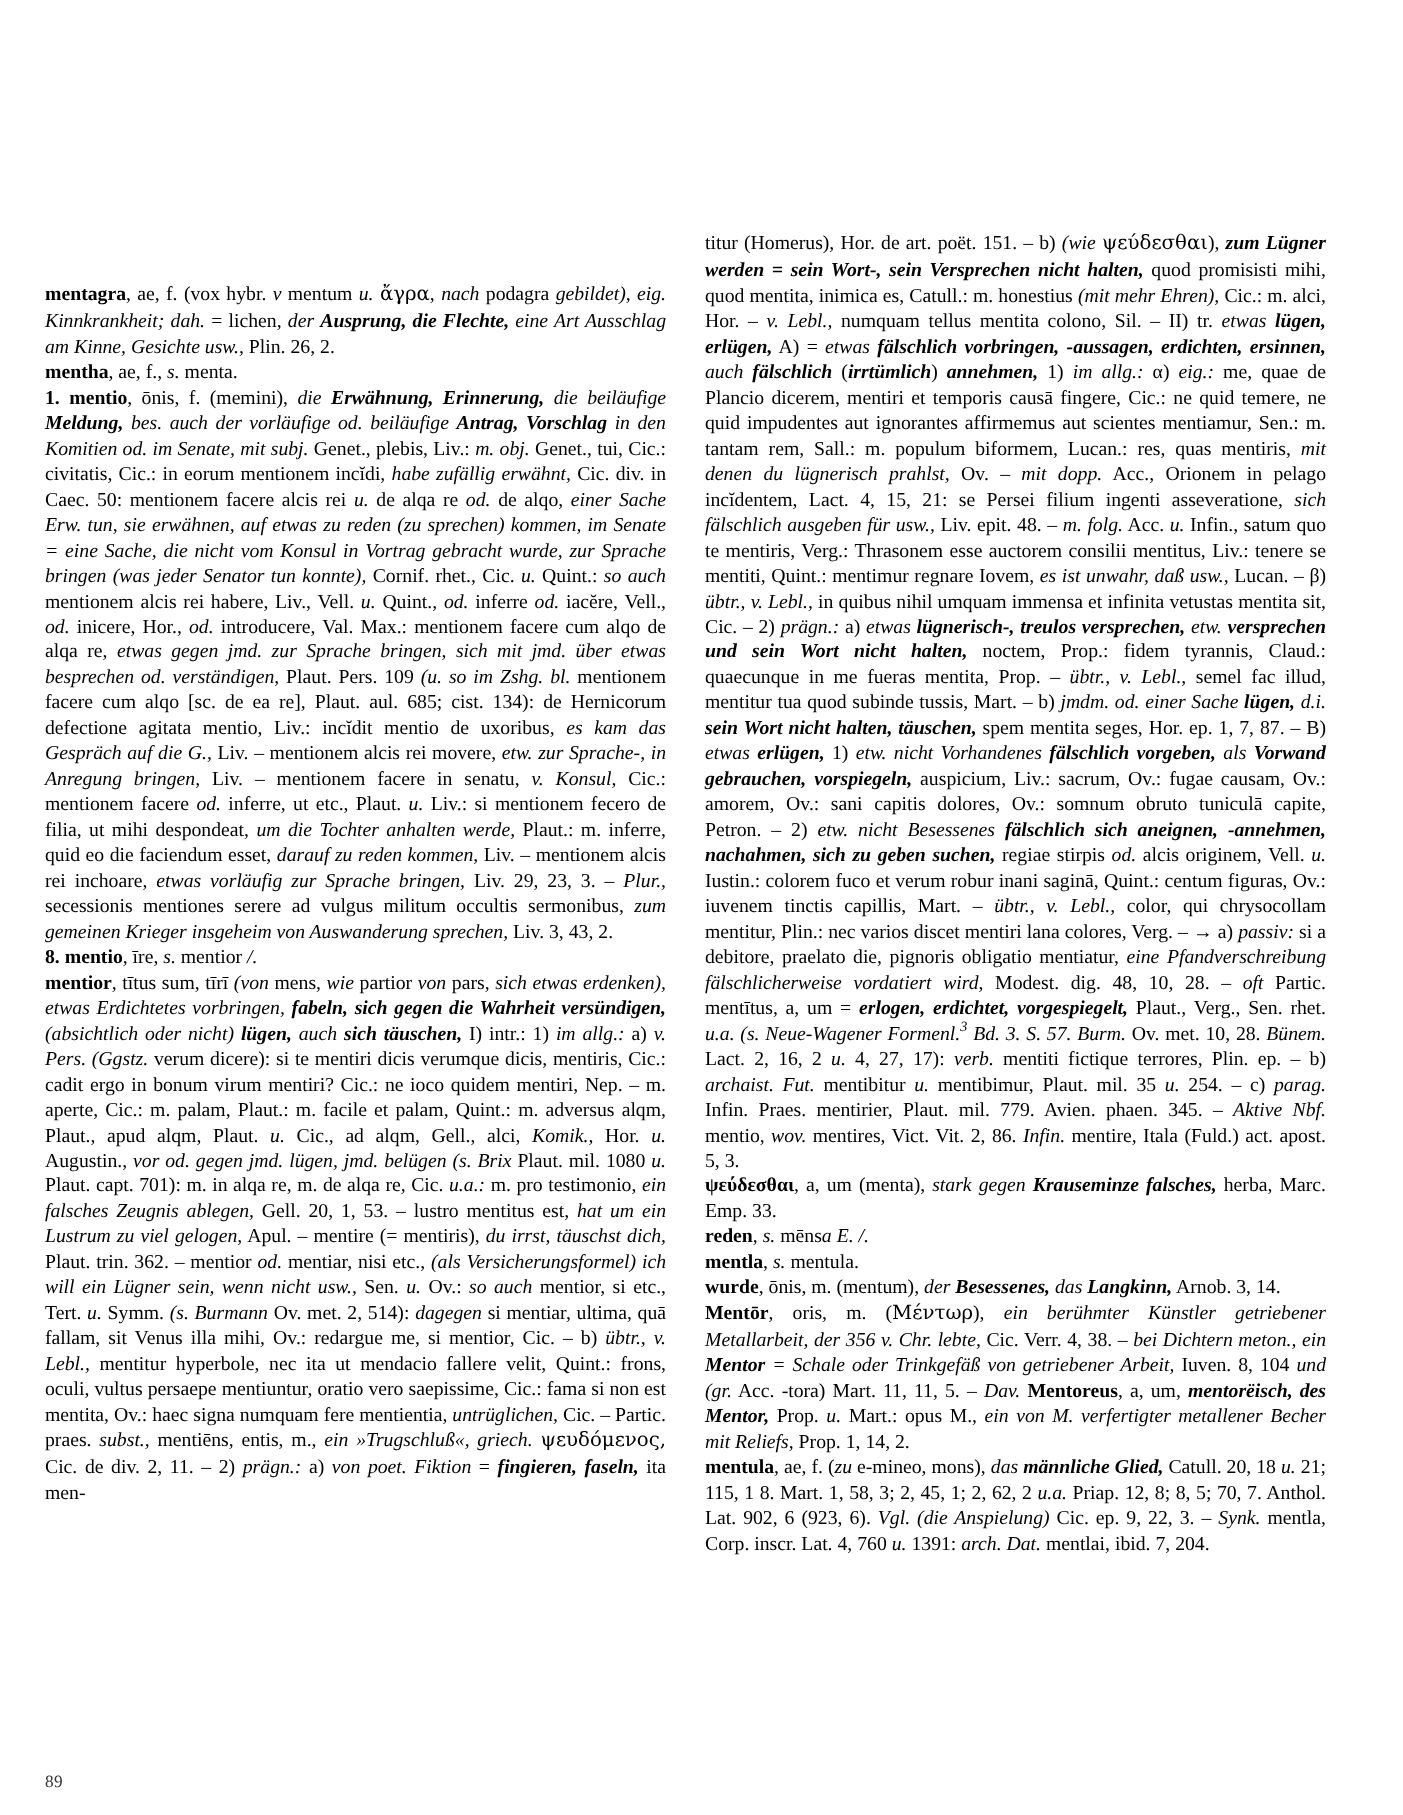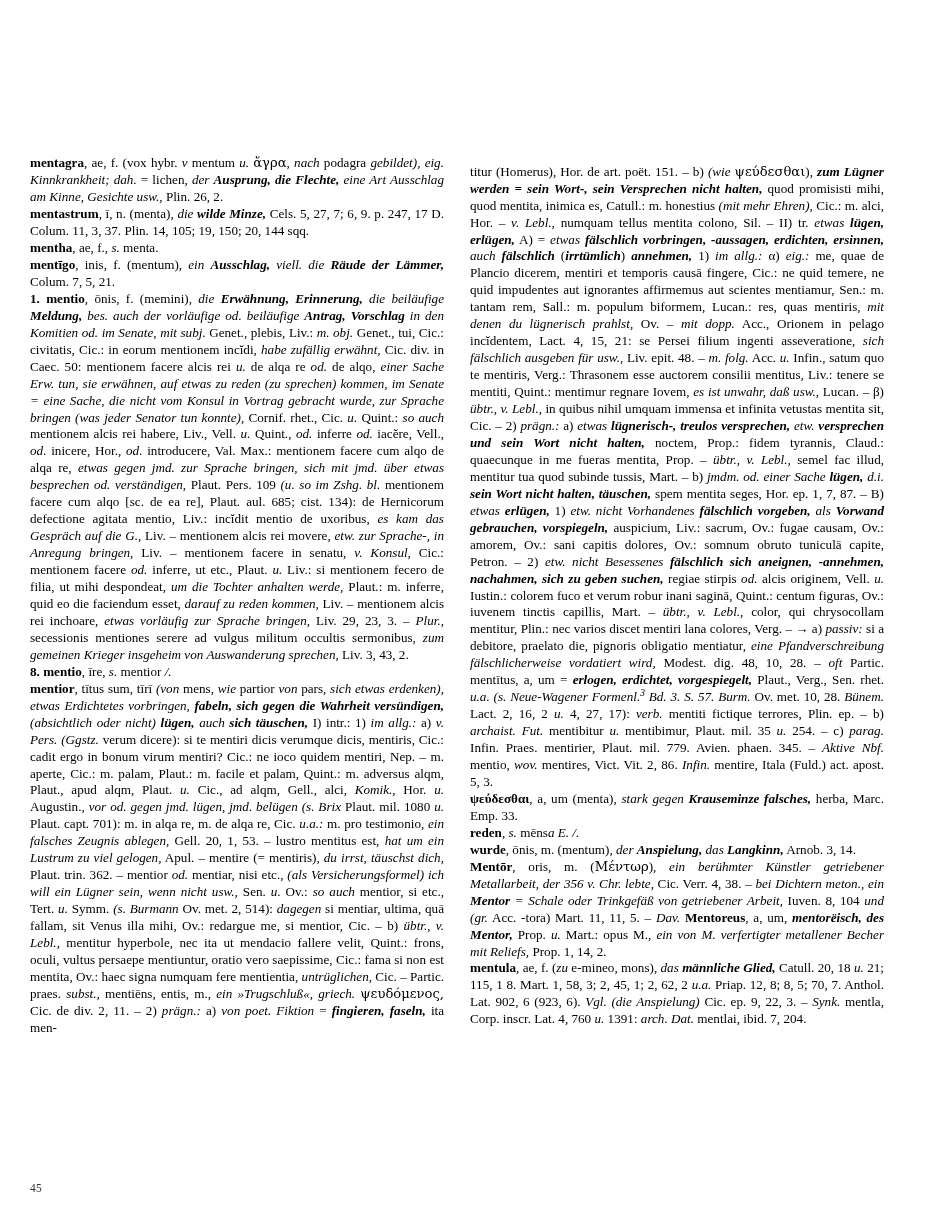--- a/index.html
+++ b/index.html
@@ -63,30 +63,29 @@
     letter-spacing: 0.2px;
   }
 </style>
 </head>
 <body>
 
 <div id="page">
   <div id="columns">
     <div class="col" id="col-left">
         <p class="entry"><span class="hw">mentagra</span>, ae, f. (vox hybr. <span class="it">v</span> mentum <span class="it">u.</span> <span class="gr">ἄγρα</span>, <span class="it">nach</span> podagra <span class="it">gebildet), eig. Kinnkrankheit; dah.</span> = lichen, <span class="it">der</span> <span class="bi">Ausprung, die Flechte,</span> <span class="it">eine Art Ausschlag am Kinne, Gesichte usw.,</span> Plin. 26, 2.</p>
-        <p class="entry"><span class="hw">mentastrum</span>, ī, n. (menta), <span class="it">die</span> <span class="bi">wilde Minze,</span> Cels. 5, 27, 7; 6, 9. p. 247, 17 D. Colum. 11, 3, 37. Plin. 14, 105; 19, 150; 20, 144 sqq.</p>
         <p class="entry"><span class="hw">mentha</span>, ae, f., <span class="it">s.</span> menta.</p>
-        <p class="entry"><span class="hw">mentīgo</span>, inis, f. (mentum), <span class="it">ein</span> <span class="bi">Ausschlag,</span> <span class="it">viell. die</span> <span class="bi">Räude der Lämmer,</span> Colum. 7, 5, 21.</p>
         <p class="entry"><span class="hw">1. mentio</span>, ōnis, f. (memini), <span class="it">die</span> <span class="bi">Erwähnung, Erinnerung,</span> <span class="it">die beiläufige</span> <span class="bi">Meldung,</span> <span class="it">bes. auch der vorläufige od. beiläufige</span> <span class="bi">Antrag, Vorschlag</span> <span class="it">in den Komitien od. im Senate, mit subj.</span> Genet., plebis, Liv.: <span class="it">m. obj.</span> Genet., tui, Cic.: civitatis, Cic.: in eorum mentionem incĭdi, <span class="it">habe zufällig erwähnt,</span> Cic. div. in Caec. 50: mentionem facere alcis rei <span class="it">u.</span> de alqa re <span class="it">od.</span> de alqo, <span class="it">einer Sache Erw. tun, sie erwähnen, auf etwas zu reden (zu sprechen) kommen, im Senate = eine Sache, die nicht vom Konsul in Vortrag gebracht wurde, zur Sprache bringen (was jeder Senator tun konnte),</span> Cornif. rhet., Cic. <span class="it">u.</span> Quint.: <span class="it">so auch</span> mentionem alcis rei habere, Liv., Vell. <span class="it">u.</span> Quint., <span class="it">od.</span> inferre <span class="it">od.</span> iacĕre, Vell., <span class="it">od.</span> inicere, Hor., <span class="it">od.</span> introducere, Val. Max.: mentionem facere cum alqo de alqa re, <span class="it">etwas gegen jmd. zur Sprache bringen, sich mit jmd. über etwas besprechen od. verständigen,</span> Plaut. Pers. 109 <span class="it">(u. so im Zshg. bl.</span> mentionem facere cum alqo [sc. de ea re], Plaut. aul. 685; cist. 134): de Hernicorum defectione agitata mentio, Liv.: incĭdit mentio de uxoribus, <span class="it">es kam das Gespräch auf die G.,</span> Liv. – mentionem alcis rei movere, <span class="it">etw. zur Sprache-, in Anregung bringen,</span> Liv. – mentionem facere in senatu, <span class="it">v. Konsul,</span> Cic.: mentionem facere <span class="it">od.</span> inferre, ut etc., Plaut. <span class="it">u.</span> Liv.: si mentionem fecero de filia, ut mihi despondeat, <span class="it">um die Tochter anhalten werde,</span> Plaut.: m. inferre, quid eo die faciendum esset, <span class="it">darauf zu reden kommen,</span> Liv. – mentionem alcis rei inchoare, <span class="it">etwas vorläufig zur Sprache bringen,</span> Liv. 29, 23, 3. – <span class="it">Plur.,</span> secessionis mentiones serere ad vulgus militum occultis sermonibus, <span class="it">zum gemeinen Krieger insgeheim von Auswanderung sprechen,</span> Liv. 3, 43, 2.</p>
         <p class="entry"><span class="hw">8. mentio</span>, īre, <span class="it">s.</span> mentior <span class="it">/.</span></p>
         <p class="entry"><span class="hw">mentior</span>, tītus sum, tīrī <span class="it">(von</span> mens, <span class="it">wie</span> partior <span class="it">von</span> pars, <span class="it">sich etwas erdenken), etwas Erdichtetes vorbringen,</span> <span class="bi">fabeln, sich gegen die Wahrheit versündigen,</span> <span class="it">(absichtlich oder nicht)</span> <span class="bi">lügen,</span> <span class="it">auch</span> <span class="bi">sich täuschen,</span> I) intr.: 1) <span class="it">im allg.:</span> a) <span class="it">v. Pers. (Ggstz.</span> verum dicere): si te mentiri dicis verumque dicis, mentiris, Cic.: cadit ergo in bonum virum mentiri? Cic.: ne ioco quidem mentiri, Nep. – m. aperte, Cic.: m. palam, Plaut.: m. facile et palam, Quint.: m. adversus alqm, Plaut., apud alqm, Plaut. <span class="it">u.</span> Cic., ad alqm, Gell., alci, <span class="it">Komik.,</span> Hor. <span class="it">u.</span> Augustin., <span class="it">vor od. gegen jmd. lügen, jmd. belügen (s. Brix</span> Plaut. mil. 1080 <span class="it">u.</span> Plaut. capt. 701): m. in alqa re, m. de alqa re, Cic. <span class="it">u.a.:</span> m. pro testimonio, <span class="it">ein falsches Zeugnis ablegen,</span> Gell. 20, 1, 53. – lustro mentitus est, <span class="it">hat um ein Lustrum zu viel gelogen,</span> Apul. – mentire (= mentiris), <span class="it">du irrst, täuschst dich,</span> Plaut. trin. 362. – mentior <span class="it">od.</span> mentiar, nisi etc., <span class="it">(als Versicherungsformel) ich will ein Lügner sein, wenn nicht usw.,</span> Sen. <span class="it">u.</span> Ov.: <span class="it">so auch</span> mentior, si etc., Tert. <span class="it">u.</span> Symm. <span class="it">(s. Burmann</span> Ov. met. 2, 514): <span class="it">dagegen</span> si mentiar, ultima, quā fallam, sit Venus illa mihi, Ov.: redargue me, si mentior, Cic. – b) <span class="it">übtr., v. Lebl.,</span> mentitur hyperbole, nec ita ut mendacio fallere velit, Quint.: frons, oculi, vultus persaepe mentiuntur, oratio vero saepissime, Cic.: fama si non est mentita, Ov.: haec signa numquam fere mentientia, <span class="it">untrüglichen,</span> Cic. – Partic. praes. <span class="it">subst.,</span> mentiēns, entis, m., <span class="it">ein »Trugschluß«, griech.</span> <span class="gr">ψευδόμενος,</span> Cic. de div. 2, 11. – 2) <span class="it">prägn.:</span> a) <span class="it">von poet. Fiktion</span> = <span class="bi">fingieren, faseln,</span> ita men-</p>
       </div>
     <div class="col" id="col-right">
         <p class="entry">titur (Homerus), Hor. de art. poët. 151. – b) <span class="it">(wie</span> <span class="gr">ψεύδεσθαι</span>), <span class="bi">zum Lügner werden = sein Wort-, sein Versprechen nicht halten,</span> quod promisisti mihi, quod mentita, inimica es, Catull.: m. honestius <span class="it">(mit mehr Ehren),</span> Cic.: m. alci, Hor. – <span class="it">v. Lebl.,</span> numquam tellus mentita colono, Sil. – II) tr. <span class="it">etwas</span> <span class="bi">lügen, erlügen,</span> A) = <span class="it">etwas</span> <span class="bi">fälschlich vorbringen, -aussagen, erdichten, ersinnen,</span> <span class="it">auch</span> <span class="bi">fälschlich</span> (<span class="bi">irrtümlich</span>) <span class="bi">annehmen,</span> 1) <span class="it">im allg.:</span> α) <span class="it">eig.:</span> me, quae de Plancio dicerem, mentiri et temporis causā fingere, Cic.: ne quid temere, ne quid impudentes aut ignorantes affirmemus aut scientes mentiamur, Sen.: m. tantam rem, Sall.: m. populum biformem, Lucan.: res, quas mentiris, <span class="it">mit denen du lügnerisch prahlst,</span> Ov. – <span class="it">mit dopp.</span> Acc., Orionem in pelago incĭdentem, Lact. 4, 15, 21: se Persei filium ingenti asseveratione, <span class="it">sich fälschlich ausgeben für usw.,</span> Liv. epit. 48. – <span class="it">m. folg.</span> Acc. <span class="it">u.</span> Infin., satum quo te mentiris, Verg.: Thrasonem esse auctorem consilii mentitus, Liv.: tenere se mentiti, Quint.: mentimur regnare Iovem, <span class="it">es ist unwahr, daß usw.,</span> Lucan. – β) <span class="it">übtr., v. Lebl.,</span> in quibus nihil umquam immensa et infinita vetustas mentita sit, Cic. – 2) <span class="it">prägn.:</span> a) <span class="it">etwas</span> <span class="bi">lügnerisch-, treulos versprechen,</span> <span class="it">etw.</span> <span class="bi">versprechen und sein Wort nicht halten,</span> noctem, Prop.: fidem tyrannis, Claud.: quaecunque in me fueras mentita, Prop. – <span class="it">übtr., v. Lebl.,</span> semel fac illud, mentitur tua quod subinde tussis, Mart. – b) <span class="it">jmdm. od. einer Sache</span> <span class="bi">lügen,</span> <span class="it">d.i.</span> <span class="bi">sein Wort nicht halten, täuschen,</span> spem mentita seges, Hor. ep. 1, 7, 87. – B) <span class="it">etwas</span> <span class="bi">erlügen,</span> 1) <span class="it">etw. nicht Vorhandenes</span> <span class="bi">fälschlich vorgeben,</span> <span class="it">als</span> <span class="bi">Vorwand gebrauchen, vorspiegeln,</span> auspicium, Liv.: sacrum, Ov.: fugae causam, Ov.: amorem, Ov.: sani capitis dolores, Ov.: somnum obruto tuniculā capite, Petron. – 2) <span class="it">etw. nicht Besessenes</span> <span class="bi">fälschlich sich aneignen, -annehmen, nachahmen, sich zu geben suchen,</span> regiae stirpis <span class="it">od.</span> alcis originem, Vell. <span class="it">u.</span> Iustin.: colorem fuco et verum robur inani saginā, Quint.: centum figuras, Ov.: iuvenem tinctis capillis, Mart. – <span class="it">übtr., v. Lebl.,</span> color, qui chrysocollam mentitur, Plin.: nec varios discet mentiri lana colores, Verg. – → a) <span class="it">passiv:</span> si a debitore, praelato die, pignoris obligatio mentiatur, <span class="it">eine Pfandverschreibung fälschlicherweise vordatiert wird,</span> Modest. dig. 48, 10, 28. – <span class="it">oft</span> Partic. mentītus, a, um = <span class="bi">erlogen, erdichtet, vorgespiegelt,</span> Plaut., Verg., Sen. rhet. <span class="it">u.a. (s. Neue-Wagener Formenl.<span class="sup">3</span> Bd. 3. S. 57. Burm.</span> Ov. met. 10, 28. <span class="it">Bünem.</span> Lact. 2, 16, 2 <span class="it">u.</span> 4, 27, 17): <span class="it">verb.</span> mentiti fictique terrores, Plin. ep. – b) <span class="it">archaist. Fut.</span> mentibitur <span class="it">u.</span> mentibimur, Plaut. mil. 35 <span class="it">u.</span> 254. – c) <span class="it">parag.</span> Infin. Praes. mentirier, Plaut. mil. 779. Avien. phaen. 345. – <span class="it">Aktive Nbf.</span> mentio, <span class="it">wov.</span> mentires, Vict. Vit. 2, 86. <span class="it">Infin.</span> mentire, Itala (Fuld.) act. apost. 5, 3.</p>
         <p class="entry"><span class="hw">ψεύδεσθαι</span>, a, um (menta), <span class="it">stark gegen</span> <span class="bi">Krauseminze falsches,</span> herba, Marc. Emp. 33.</p>
         <p class="entry"><span class="hw">reden</span>, <span class="it">s.</span> mēns<span class="it">a E. /.</span></p>
-        <p class="entry"><span class="hw">wurde</span>, ōnis, m. (mentum), <span class="it">der</span> <span class="bi">Anspielung,</span> <span class="it">das</span> <span class="bi">Langkinn,</span> Arnob. 3, 14.</p>
+        <p class="entry"><span class="hw">mentla</span>, <span class="it">s.</span> mentula.</p>
+        <p class="entry"><span class="hw">wurde</span>, ōnis, m. (mentum), <span class="it">der</span> <span class="bi">Besessenes,</span> <span class="it">das</span> <span class="bi">Langkinn,</span> Arnob. 3, 14.</p>
         <p class="entry"><span class="hw">Mentōr</span>, oris, m. (<span class="gr">Μέντωρ</span>), <span class="it">ein berühmter Künstler getriebener Metallarbeit, der 356 v. Chr. lebte,</span> Cic. Verr. 4, 38. – <span class="it">bei Dichtern meton., ein</span> <span class="bi">Mentor</span> <span class="it">= Schale oder Trinkgefäß von getriebener Arbeit,</span> Iuven. 8, 104 <span class="it">und (gr.</span> Acc. -tora) Mart. 11, 11, 5. – <span class="it">Dav.</span> <span class="hw">Mentoreus</span>, a, um, <span class="bi">mentorëisch, des Mentor,</span> Prop. <span class="it">u.</span> Mart.: opus M., <span class="it">ein von M. verfertigter metallener Becher mit Reliefs,</span> Prop. 1, 14, 2.</p>
         <p class="entry"><span class="hw">mentula</span>, ae, f. (<span class="it">zu</span> e-mineo, mons), <span class="it">das</span> <span class="bi">männliche Glied,</span> Catull. 20, 18 <span class="it">u.</span> 21; 115, 1 8. Mart. 1, 58, 3; 2, 45, 1; 2, 62, 2 <span class="it">u.a.</span> Priap. 12, 8; 8, 5; 70, 7. Anthol. Lat. 902, 6 (923, 6). <span class="it">Vgl. (die Anspielung)</span> Cic. ep. 9, 22, 3. – <span class="it">Synk.</span> mentla, Corp. inscr. Lat. 4, 760 <span class="it">u.</span> 1391: <span class="it">arch. Dat.</span> mentlai, ibid. 7, 204.</p>
       </div>
   </div>
-  <div id="folio">45</div>
+  <div id="folio">89</div>
 </div>
 
 </body></html>

